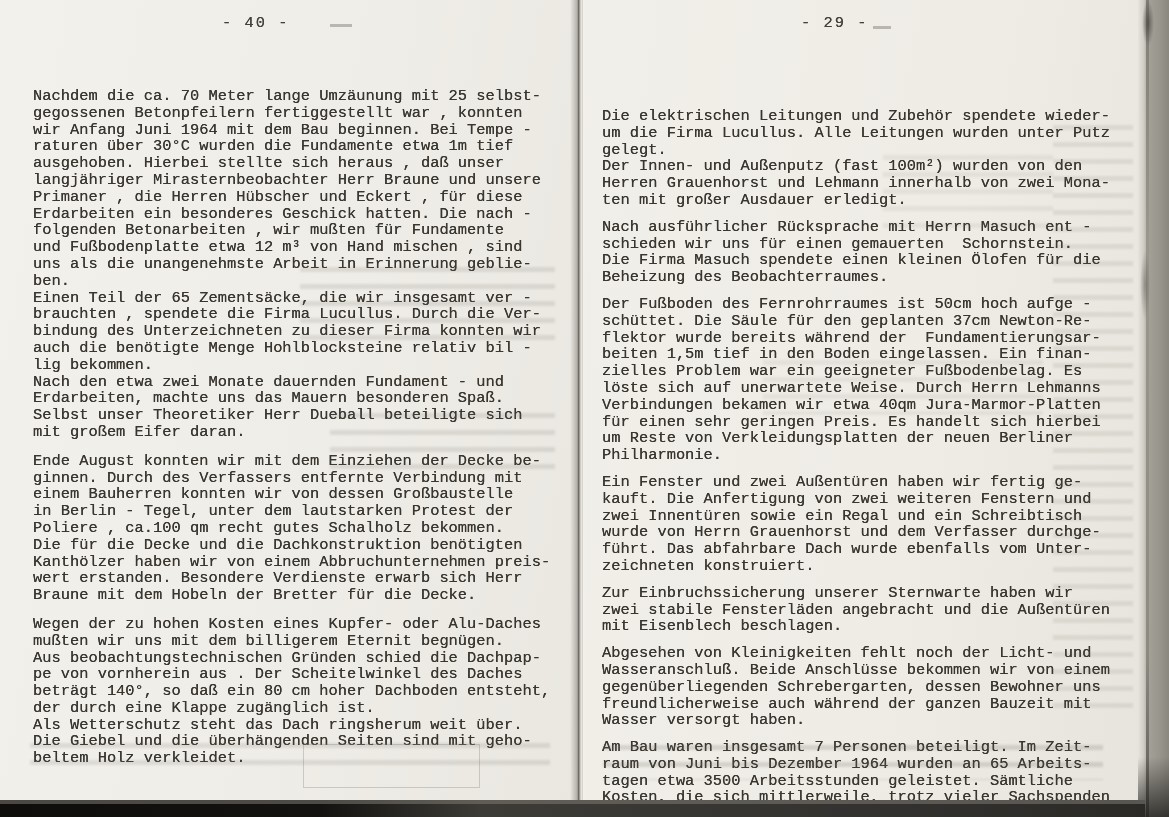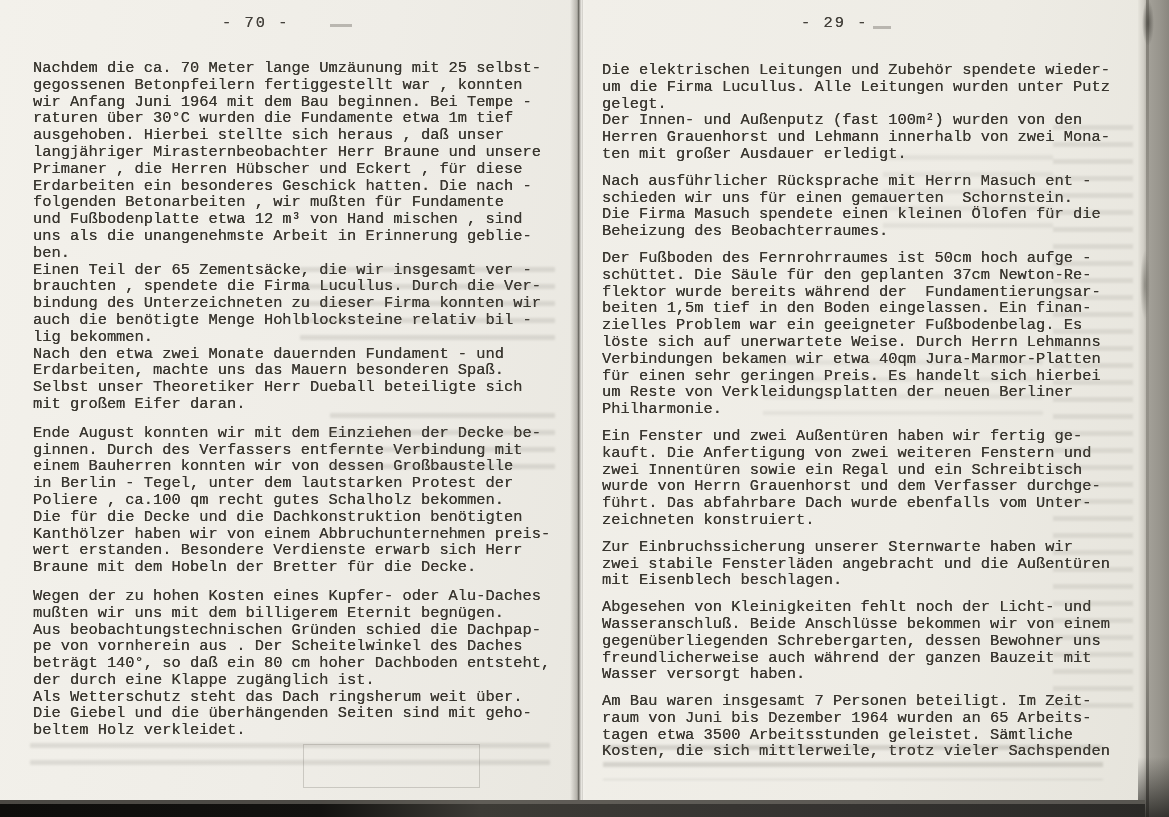--- a/index.html
+++ b/index.html
@@ -92,23 +92,24 @@
   .page-left  .page-number { left: 222px; }
   .page-right .page-number { left: 218px; }
 
   .page-body {
     position: absolute;
     font-size: 15.4px;
     line-height: 16.8px;
     color: #39362f;
     text-shadow: 0 0 .55px rgba(50,47,41,.9);
     white-space: pre;
+    margin-top: 28px;
   }
   .page-left  .page-body { left: 33px; top: 60px; width: 540px; }
-  .page-right .page-body { left: 19px; top: 62px; width: 530px; }
+  .page-right .page-body { left: 19px; top: 80px; width: 530px; }
 
   .paragraph { margin: 0 0 10px 0; }
   .page-left .paragraph { margin-bottom: 12px; }
   .line { height: 16.8px; }
 
   
   .header-smudge {
     position: absolute;
     height: 3px;
     background: rgba(120,116,108,.45);
@@ -133,21 +134,21 @@
     opacity: .6;
     pointer-events: none;
   }
 </style>
 </head>
 <body>
 
 <div id="scan">
 
   <div class="page page-left">
-    <div class="page-number">- 70 -</div>
+    <div class="page-number">- 40 -</div>
     <div class="header-smudge" style="left:330px; top:24px; width:22px;"></div>
 
     <div class="page-body"><div class="paragraph"><div class="line">Nachdem die ca. 70 Meter lange Umzäunung mit 25 selbst-</div><div class="line">gegossenen Betonpfeilern fertiggestellt war , konnten</div><div class="line">wir Anfang Juni 1964 mit dem Bau beginnen. Bei Tempe -</div><div class="line">raturen über 30°C wurden die Fundamente etwa 1m tief</div><div class="line">ausgehoben. Hierbei stellte sich heraus , daß unser</div><div class="line">langjähriger Mirasternbeobachter Herr Braune und unsere</div><div class="line">Primaner , die Herren Hübscher und Eckert , für diese</div><div class="line">Erdarbeiten ein besonderes Geschick hatten. Die nach -</div><div class="line">folgenden Betonarbeiten , wir mußten für Fundamente</div><div class="line">und Fußbodenplatte etwa 12 m³ von Hand mischen , sind</div><div class="line">uns als die unangenehmste Arbeit in Erinnerung geblie-</div><div class="line">ben.</div><div class="line">Einen Teil der 65 Zementsäcke, die wir insgesamt ver -</div><div class="line">brauchten , spendete die Firma Lucullus. Durch die Ver-</div><div class="line">bindung des Unterzeichneten zu dieser Firma konnten wir</div><div class="line">auch die benötigte Menge Hohlblocksteine relativ bil -</div><div class="line">lig bekommen.</div><div class="line">Nach den etwa zwei Monate dauernden Fundament - und</div><div class="line">Erdarbeiten, machte uns das Mauern besonderen Spaß.</div><div class="line">Selbst unser Theoretiker Herr Dueball beteiligte sich</div><div class="line">mit großem Eifer daran.</div></div><div class="paragraph"><div class="line">Ende August konnten wir mit dem Einziehen der Decke be-</div><div class="line">ginnen. Durch des Verfassers entfernte Verbindung mit</div><div class="line">einem Bauherren konnten wir von dessen Großbaustelle</div><div class="line">in Berlin - Tegel, unter dem lautstarken Protest der</div><div class="line">Poliere , ca.100 qm recht gutes Schalholz bekommen.</div><div class="line">Die für die Decke und die Dachkonstruktion benötigten</div><div class="line">Kanthölzer haben wir von einem Abbruchunternehmen preis-</div><div class="line">wert erstanden. Besondere Verdienste erwarb sich Herr</div><div class="line">Braune mit dem Hobeln der Bretter für die Decke.</div></div><div class="paragraph"><div class="line">Wegen der zu hohen Kosten eines Kupfer- oder Alu-Daches</div><div class="line">mußten wir uns mit dem billigerem Eternit begnügen.</div><div class="line">Aus beobachtungstechnischen Gründen schied die Dachpap-</div><div class="line">pe von vornherein aus . Der Scheitelwinkel des Daches</div><div class="line">beträgt 140°, so daß ein 80 cm hoher Dachboden entsteht,</div><div class="line">der durch eine Klappe zugänglich ist.</div><div class="line">Als Wetterschutz steht das Dach ringsherum weit über.</div><div class="line">Die Giebel und die überhängenden Seiten sind mit geho-</div><div class="line">beltem Holz verkleidet.</div></div></div>
 
     <div class="ghost" style="left:300px; top:262px; width:255px; height:90px;"></div>
     <div class="ghost" style="left:330px; top:408px; width:225px; height:62px;"></div>
     <div class="ghost" style="left:30px; top:738px; width:520px; height:36px;"></div>
     <div class="ghost-box" style="left:303px; top:744px; width:175px; height:42px;"></div>
   </div>
 

